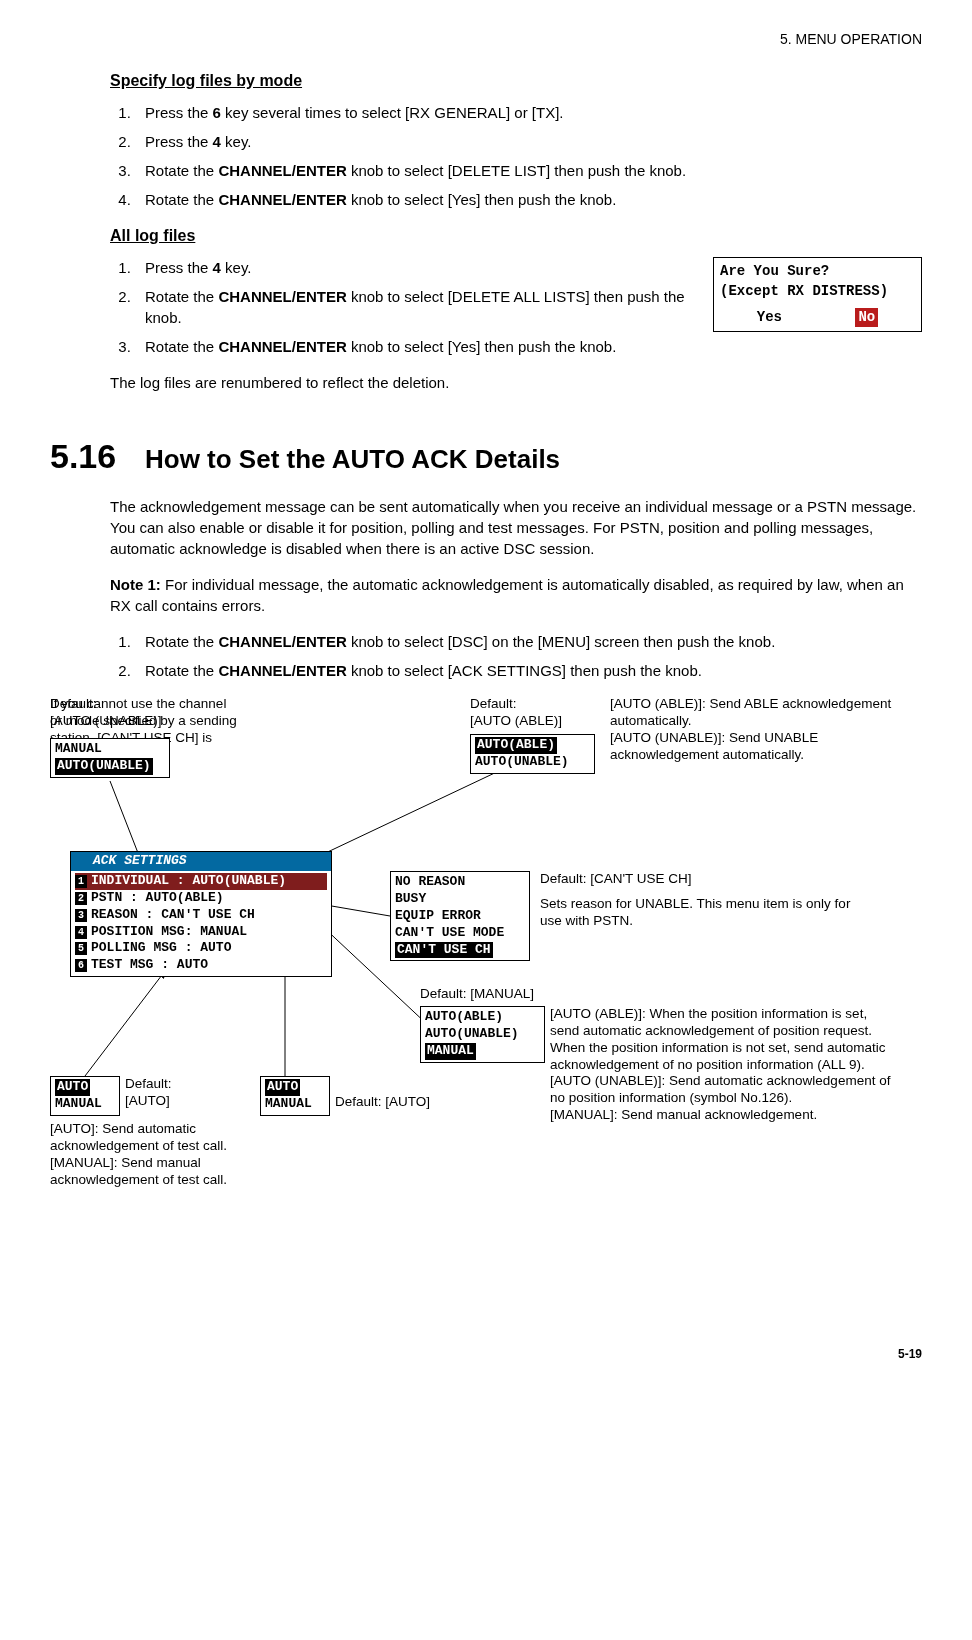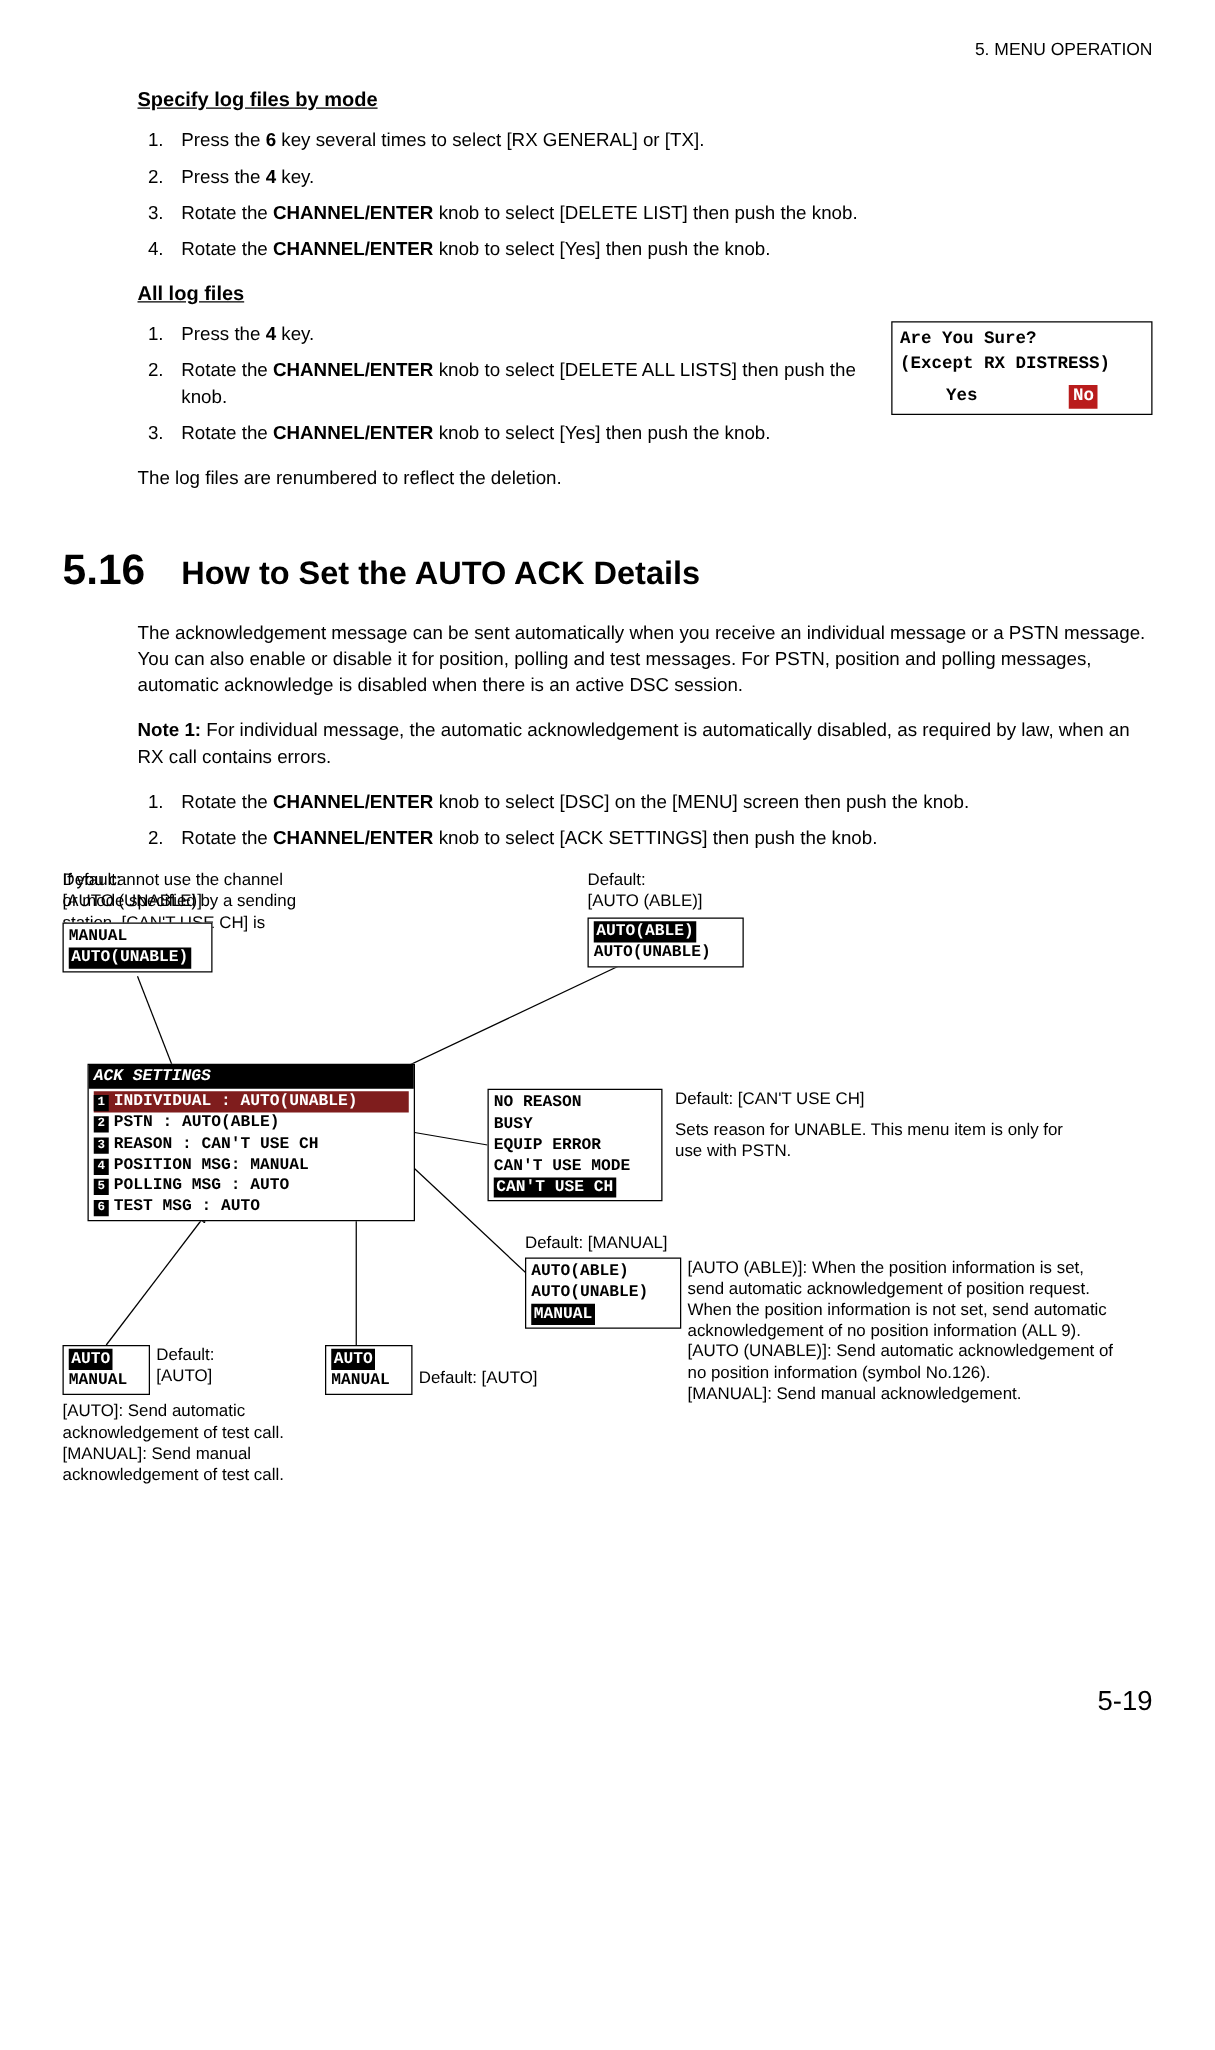--- a/index.html
+++ b/index.html
@@ -80,27 +80,27 @@
     border:1px solid #000;
     font-family:"Courier New",monospace;
     font-weight:bold;
     font-size:13px;
     background:#fff;
     padding:2px 4px;
     line-height:1.3;
   }
   .mono-box .inv { background:#000; color:#fff; padding:0 2px; display:inline-block; }
   .mono-box .num { background:#000; color:#fff; font-size:10px; padding:0 3px; margin-right:4px; display:inline-block; }
-  .ack-title { background:#000000; color:#fff; padding:1px 4px; display:block; font-style:italic; }
+  .ack-title { background:#0369a1; color:#fff; padding:1px 22px; display:block; font-style:italic; }
   .ack-row-hl { background:#7f1d1d; color:#fff; }
   svg.lines { position:absolute; left:0; top:0; pointer-events:none; }
   .page-num {
     text-align: right;
-    font-weight: normal;
-    font-size: 22px;
+    font-weight: bold;
+    font-size: 12px;
     margin-top: 30px;
   }
 </style>
 </head>
 <body>
 
 <div class="header-right">5.  MENU OPERATION</div>
 
 <div class="section-sub">Specify log files by mode</div>
 <ol class="steps">
@@ -175,20 +175,22 @@
     <div>MANUAL</div>
     <div class="inv">AUTO(UNABLE)</div>
   </div>
 
   <div class="txt" style="left:420px;top:0;width:120px;white-space:pre-line;">Default:
 [AUTO (ABLE)]</div>
   <div class="mono-box" style="left:420px;top:38px;width:115px;">
     <div class="inv">AUTO(ABLE)</div>
     <div>AUTO(UNABLE)</div>
   </div>
+  <div class="txt" style="left:560px;top:0;width:300px;white-space:pre-line;">[AUTO (ABLE)]: Send ABLE acknowledgement automatically.
+[AUTO (UNABLE)]: Send UNABLE acknowledgement automatically.</div>
 
   <div class="mono-box" style="left:20px;top:155px;width:260px;padding:0;">
     <span class="ack-title">ACK SETTINGS</span>
     <div style="padding:2px 4px;">
       <div class="ack-row-hl"><span class="num">1</span><span>INDIVIDUAL  : AUTO(UNABLE)</span></div>
       <div><span class="num">2</span><span>PSTN        : AUTO(ABLE)</span></div>
       <div><span class="num">3</span><span>REASON      : CAN'T USE CH</span></div>
       <div><span class="num">4</span><span>POSITION MSG: MANUAL</span></div>
       <div><span class="num">5</span><span>POLLING MSG : AUTO</span></div>
       <div><span class="num">6</span><span>TEST MSG    : AUTO</span></div>

